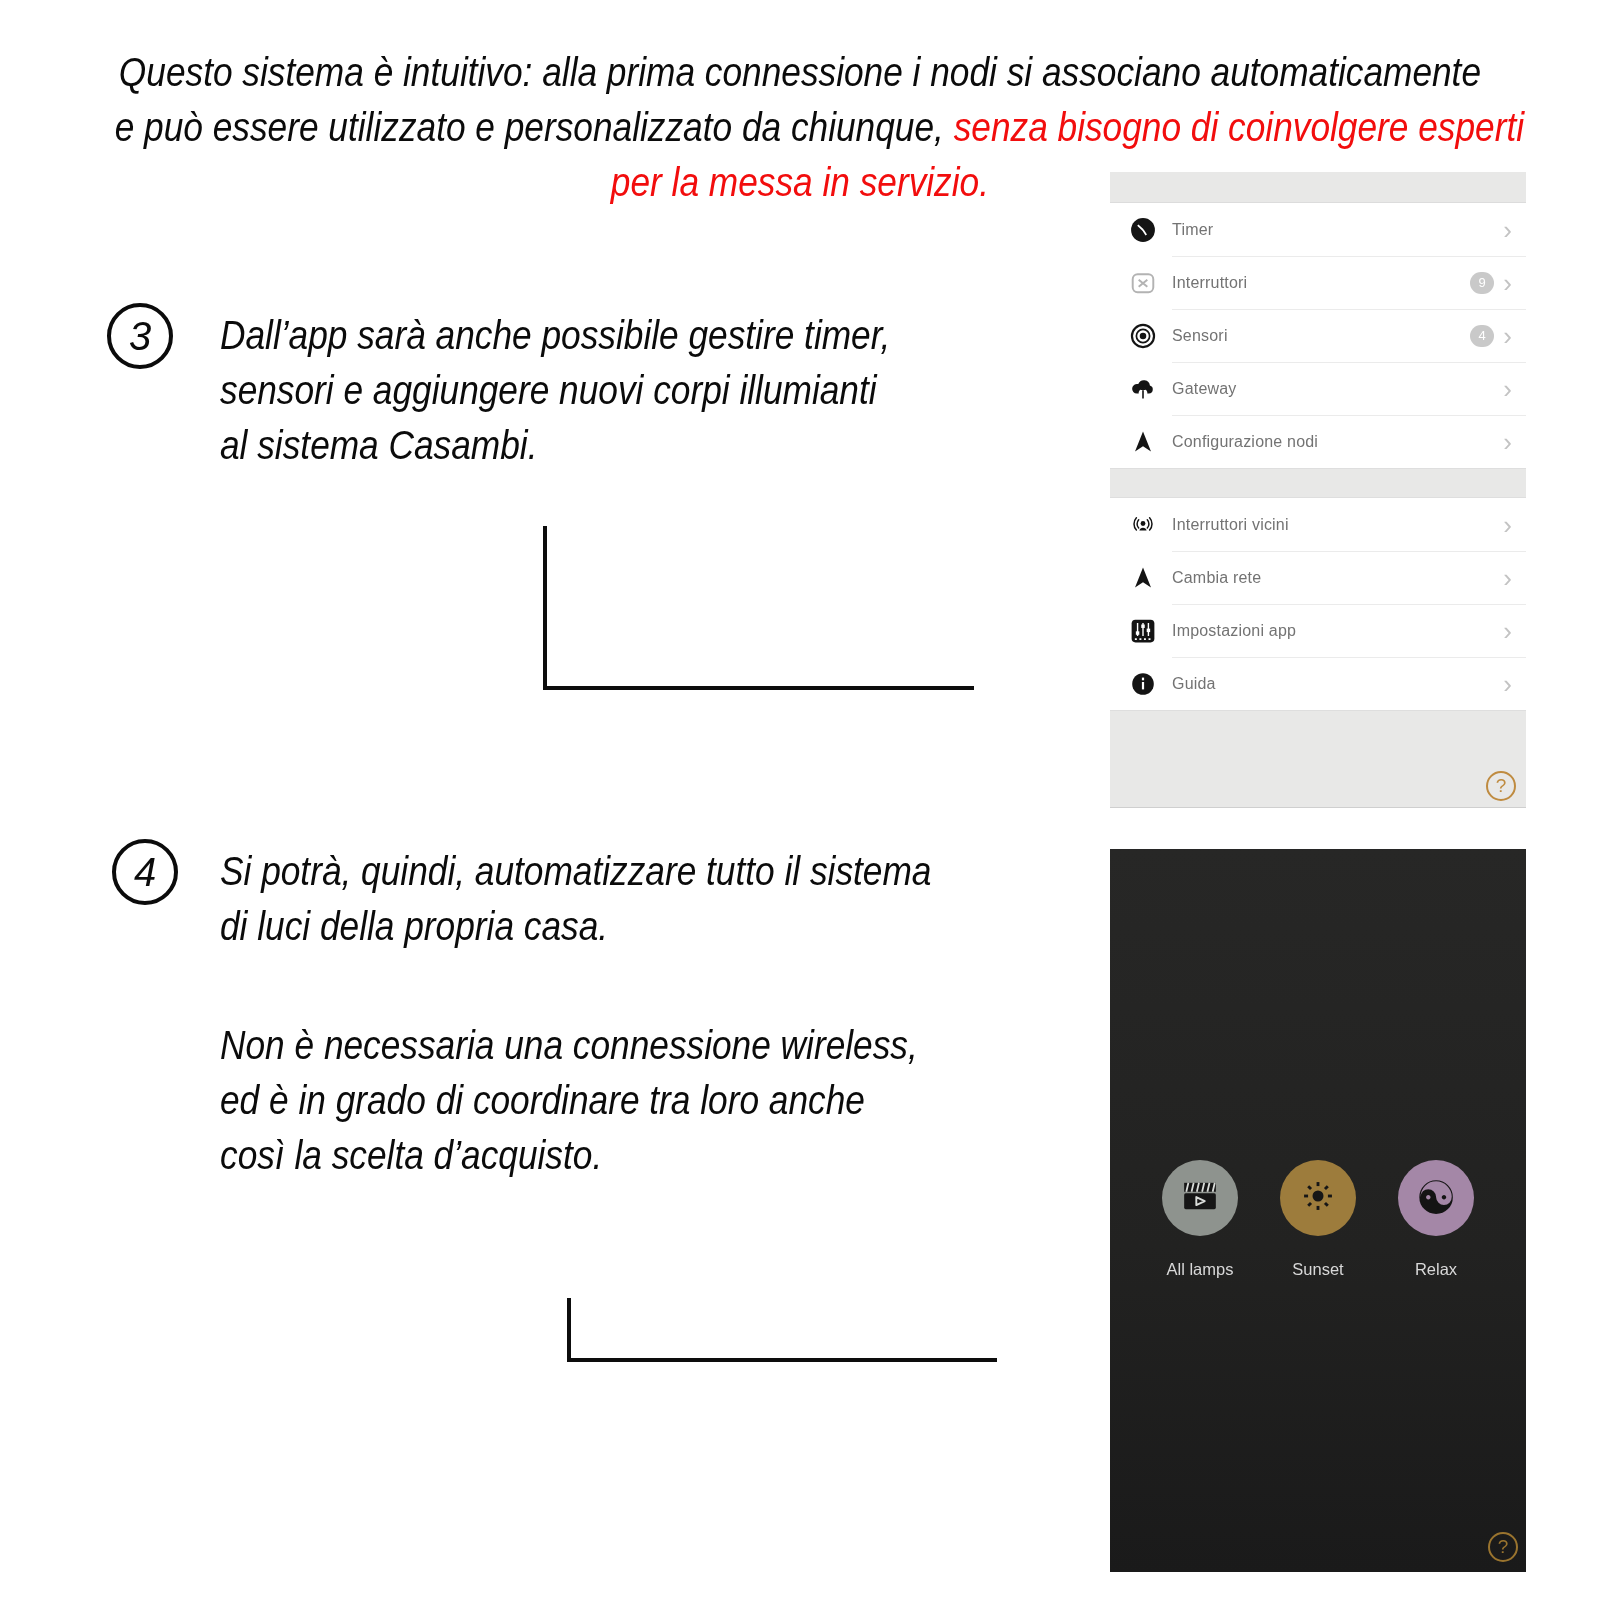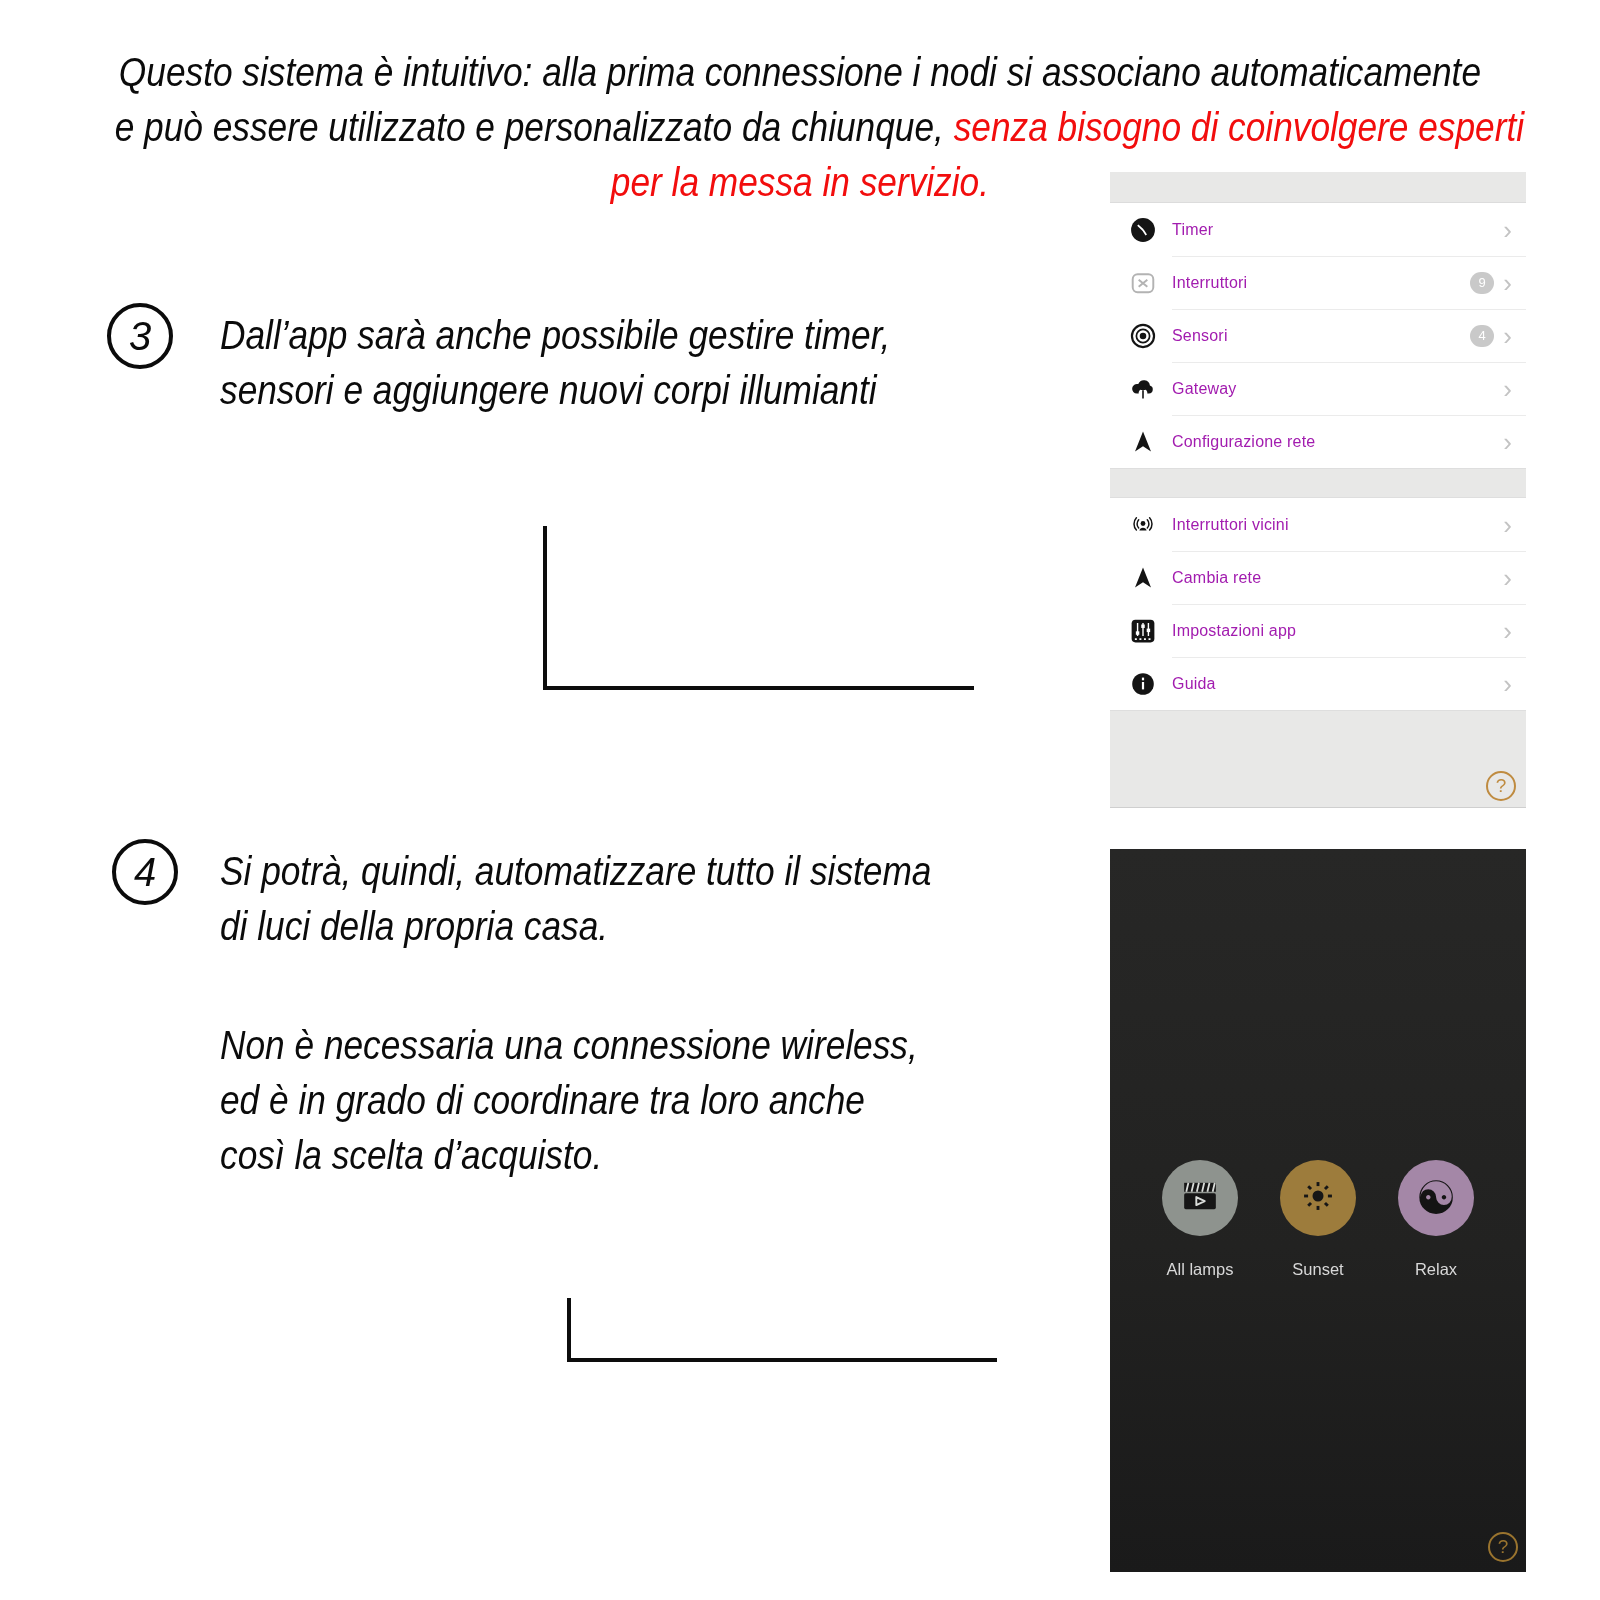--- a/index.html
+++ b/index.html
@@ -20,21 +20,21 @@
   .step-text{position:absolute;font-size:41px;line-height:55px;text-align:left;font-style:italic;}
 
   .connector{position:absolute;background:#0d0d0d;}
 
   
   .menu-shot{position:absolute;left:1110px;top:172px;width:416px;height:636px;background:#fff;}
   .m-status{height:31px;background:#e8e8e7;border-bottom:1px solid #dcdcdc;box-sizing:border-box;}
   .m-row{position:relative;display:flex;align-items:center;height:53px;padding:0 14px 0 20px;background:#fff;}
   .m-row.sep::before{content:"";position:absolute;left:62px;right:0;top:0;height:1px;background:#ebebeb;}
   .m-icon{width:26px;height:26px;margin-right:16px;display:flex;align-items:center;justify-content:center;flex:0 0 26px;}
-  .m-label{flex:1;font-size:16px;color:#a21caf;letter-spacing:.2px;}
+  .m-label{flex:1;font-size:16px;color:#737373;letter-spacing:.2px;}
   .m-badge{min-width:14px;height:22px;padding:0 5px;border-radius:11px;background:#c9c9c9;color:#fff;
     font-size:13px;display:flex;align-items:center;justify-content:center;margin-right:6px;}
   .m-chevron{color:#c3c3c3;font-size:26px;line-height:22px;width:12px;text-align:right;}
   .m-gap{height:30px;background:#e8e8e7;border-top:1px solid #dedede;border-bottom:1px solid #dedede;box-sizing:border-box;}
   .m-footer{height:98px;background:#e8e8e7;border-top:1px solid #dedede;border-bottom:1px solid #cfcfcf;
     box-sizing:border-box;position:relative;}
   .help-circle{position:absolute;width:30px;height:30px;border:2px solid currentColor;border-radius:50%;
     display:flex;align-items:center;justify-content:center;font-size:19px;box-sizing:border-box;}
   .m-footer .help-circle{right:10px;top:60px;}
 
@@ -56,20 +56,21 @@
   <div class="line"><span class="squeeze"><span>e può essere utilizzato e personalizzato da chiunque, </span><span style="color: rgb(242, 13, 13);">senza bisogno di coinvolgere esperti</span></span></div>
   <div class="line"><span class="squeeze" style="color: rgb(242, 13, 13);">per la messa in servizio.</span></div>
 </div>
 
 <div class="step-circle" style="left:107px;top:303px;">
   <span>3</span>
 </div>
 <div class="step-text cond left" style="left:220px;top:308px;">
   <div class="line"><span class="squeeze">Dall’app sarà anche possibile gestire timer,</span></div>
   <div class="line"><span class="squeeze">sensori e aggiungere nuovi corpi illumianti</span></div>
+  <div class="line"><span class="squeeze">al sistema Casambi.</span></div>
 </div>
 
 <div class="connector" style="left:543px;top:526px;width:4px;height:164px;"></div>
 <div class="connector" style="left:543px;top:686px;width:431px;height:4px;"></div>
 
 <div class="step-circle" style="left:112px;top:839px;">
   <span>4</span>
 </div>
 <div class="step-text cond left" style="left:220px;top:844px;">
   <div class="line"><span class="squeeze">Si potrà, quindi, automatizzare tutto il sistema</span></div>
@@ -135,21 +136,21 @@
     <span class="m-label">Gateway</span>
     <span class="m-chevron">›</span>
   </div>
 
   <div class="m-row sep">
     <span class="m-icon">
       <svg width="24" height="24" viewBox="0 0 24 24">
           <path d="M12 1.5 L20 21.5 L12 16.2 L4 21.5 Z" fill="#141414"></path>
         </svg>
     </span>
-    <span class="m-label">Configurazione rete</span>
+    <span class="m-label">Configurazione nodi</span>
     <span class="m-chevron">›</span>
   </div>
 
   <div class="m-gap"></div>
 
   <div class="m-row">
     <span class="m-icon">
       <svg width="26" height="24" viewBox="0 0 26 24">
           <circle cx="13" cy="10.5" r="2.4" fill="#141414"></circle>
           <path d="M9.4,17.5 a3.7,3.7 0 0 1 7.2,0 Z" fill="#141414"></path>

